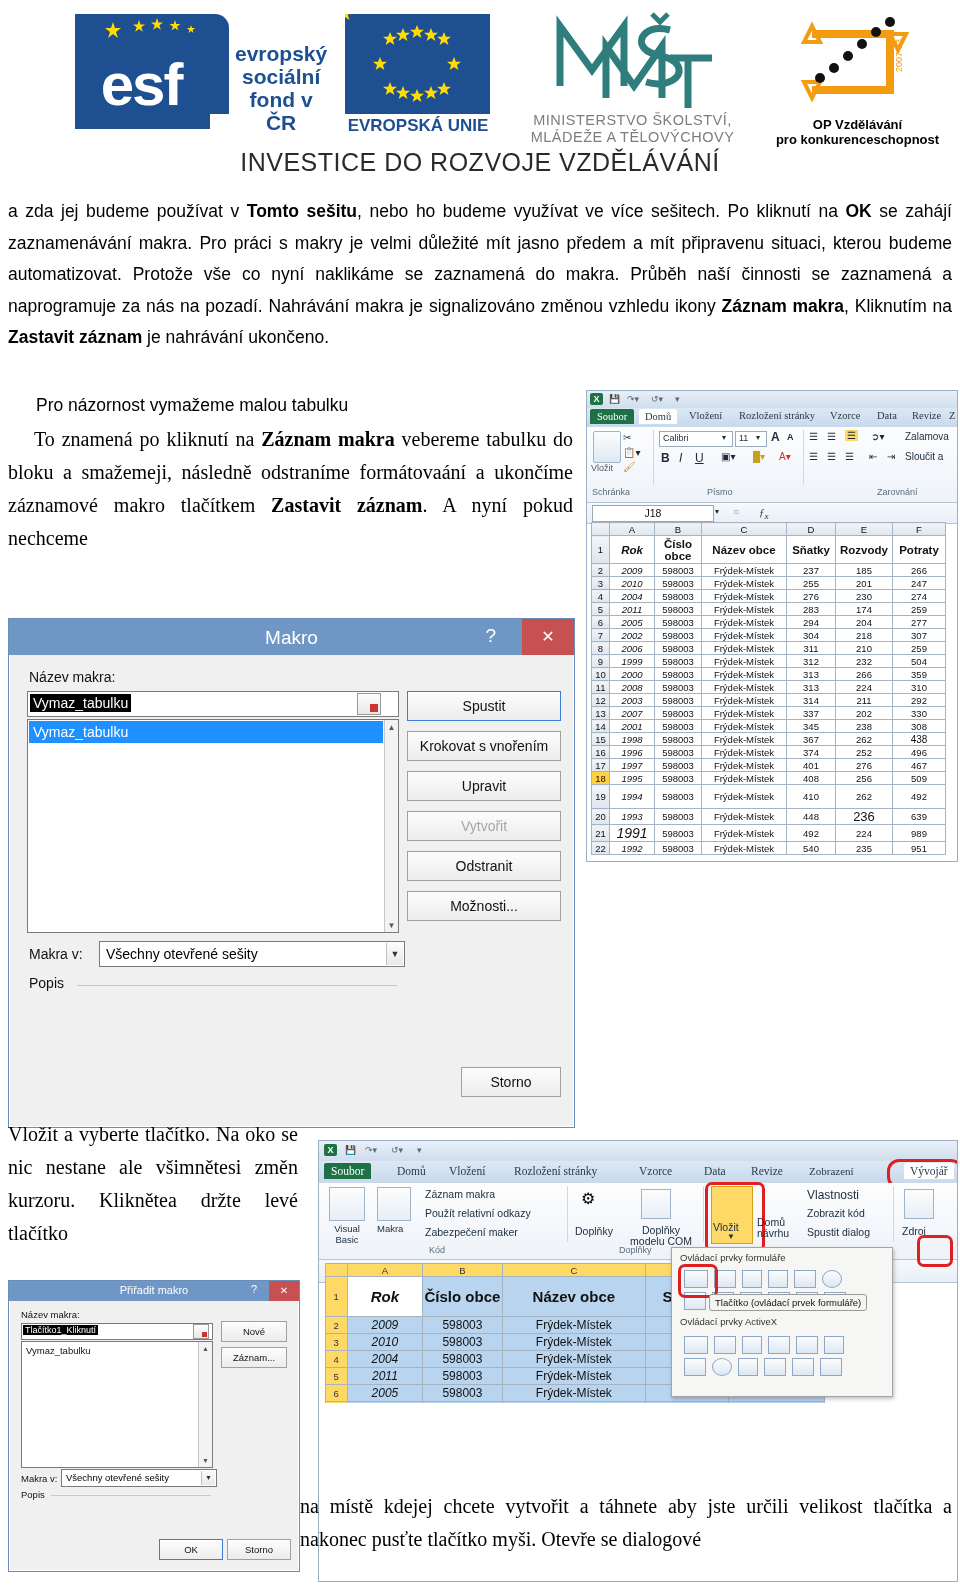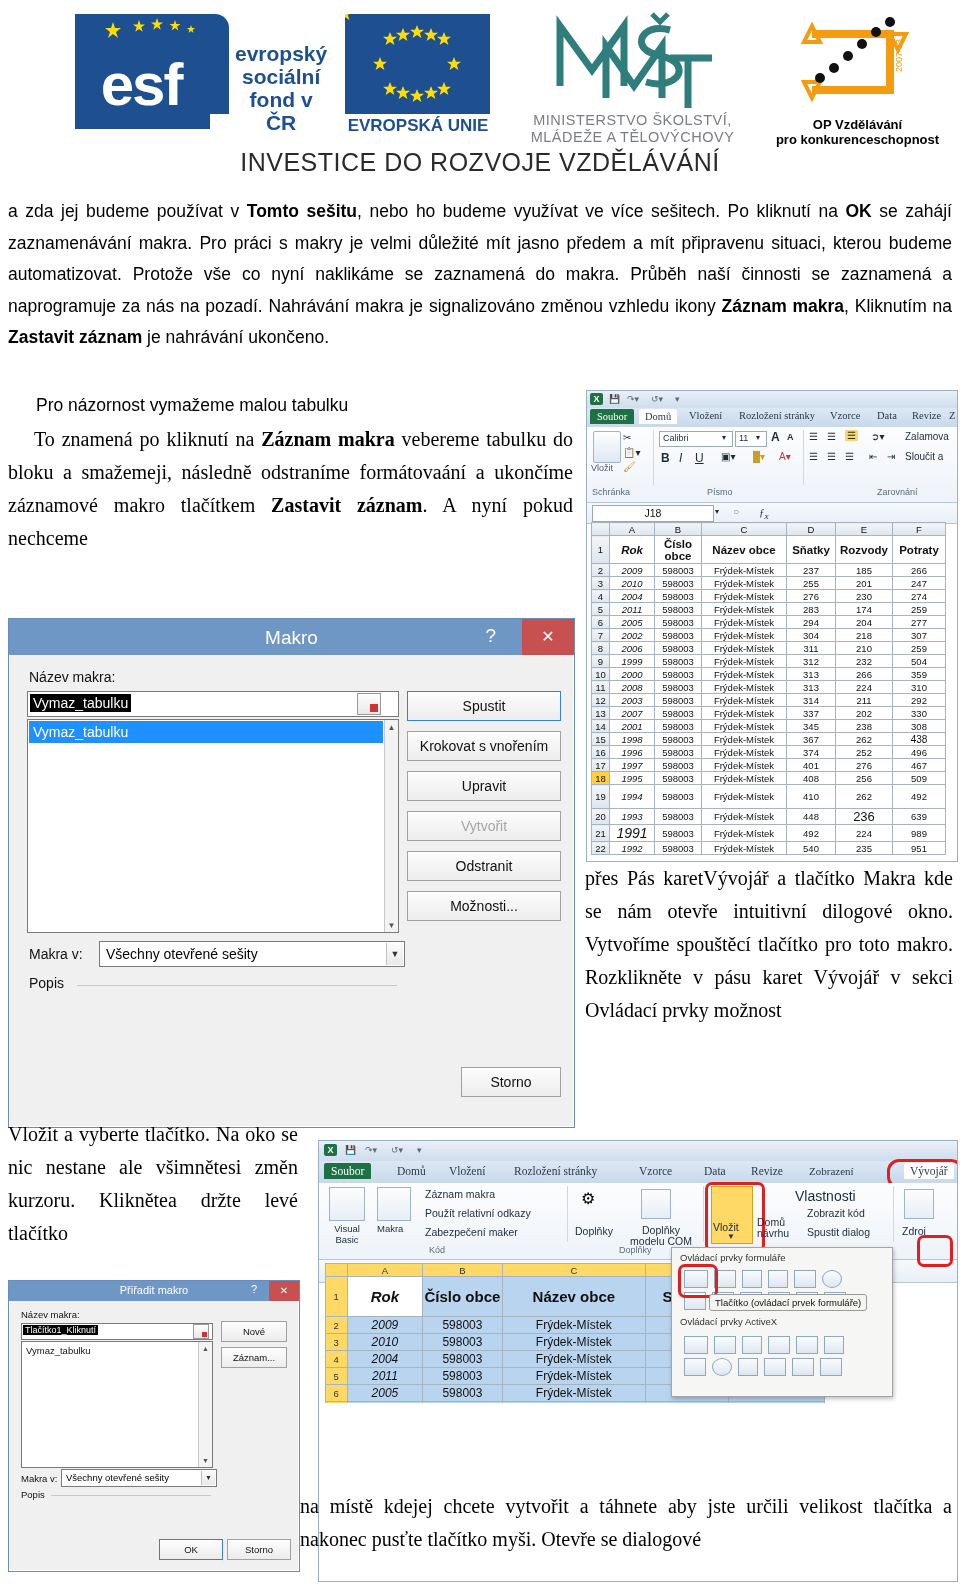--- a/index.html
+++ b/index.html
@@ -532,21 +532,20 @@
       <span>Všechny otevřené sešity</span>
       <span class="dl-arrow" style="line-height:22px">▼</span>
     </div>
 
     <div class="dl-lbl" style="left:20px;top:356px;font-size:14px">Popis</div>
     <div class="dl-sepline" style="left:68px;top:366px;width:320px"></div>
 
     <div class="dl-btn" style="left:452px;top:448px;width:98px;height:28px;line-height:28px;font-size:14px">Storno</div>
   </div>
 
-  <div class="rightpara p-serif">přes Pás karetVývojář a tlačítko Makra kde se nám otevře intuitivní dilogové okno. Vytvoříme spouštěcí tlačítko pro toto makro. Rozklikněte v pásu karet Vývojář v sekci Ovládací prvky možnost</div>
 
   <div class="leftpara2 p-serif">Vložit a vyberte tlačítko. Na oko se nic nestane ale všimnětesi změn kurzoru. Kliknětea držte levé tlačítko</div>
 
   <div class="shot" style="left:318px;top:1140px;width:638px;height:440px;border:1px solid #9bb0c6;">
 
     <div class="xl-top" style="height:20px">
       <div class="xl-ico" style="left:5px;top:3px">X</div>
       <div class="qat" style="left:26px;top:4px">💾</div>
       <div class="qat" style="left:46px;top:4px">↷▾</div>
       <div class="qat" style="left:72px;top:4px">↺▾</div>
@@ -583,21 +582,21 @@
       <div class="rb-txt" style="left:310px;top:42px;font-size:10.5px;width:64px;white-space:normal;text-align:center;line-height:11px">Doplňky modelu COM</div>
       <div class="grp-lbl" style="left:300px;top:62px">Doplňky</div>
       <div class="sep" style="left:384px;top:3px;height:56px"></div>
 
       <div style="position:absolute;left:392px;top:3px;width:40px;height:56px;background:#ffd966;border:1px solid #d4a017"></div>
       <div class="rb-txt" style="left:394px;top:38px;font-size:10.5px">Vložit</div>
       <div class="rb-txt" style="left:408px;top:49px;font-size:8px">▼</div>
       <div class="reb" style="left:386px;top:-1px;width:54px;height:64px"></div>
 
       <div class="rb-txt" style="left:438px;top:34px;font-size:10.5px;width:38px;white-space:normal;line-height:11px">Domů návrhu</div>
-      <div class="rb-txt" style="left:476px;top:5px;font-size:14px">Vlastnosti</div>
+      <div class="rb-txt" style="left:488px;top:5px;font-size:12px">Vlastnosti</div>
       <div class="rb-txt" style="left:488px;top:24px;font-size:10.5px">Zobrazit kód</div>
       <div class="rb-txt" style="left:488px;top:43px;font-size:10.5px">Spustit dialog</div>
       <div class="sep" style="left:574px;top:3px;height:56px"></div>
       <div style="position:absolute;left:585px;top:6px;width:28px;height:28px;background:linear-gradient(#fdfdfd,#e6eef6);border:1px solid #9fb4ca"></div>
       <div class="rb-txt" style="left:583px;top:42px;font-size:10.5px">Zdroj</div>
     </div>
 
     <div class="fbar" style="height:22px">
       <div class="namebox" style="left:8px;top:3px;width:130px;height:16px;line-height:16px;font-size:11.5px">A1</div>
       <div class="rb-txt" style="left:144px;top:5px;font-size:8px">▾</div>

